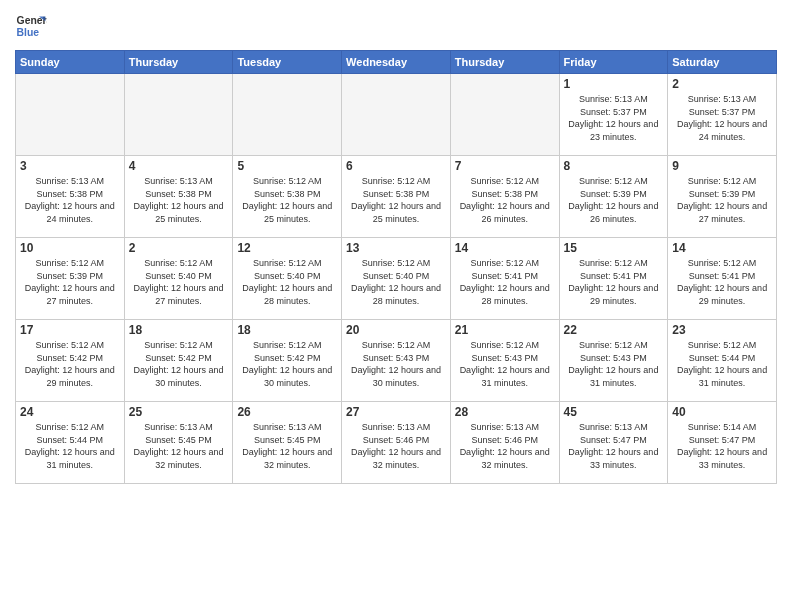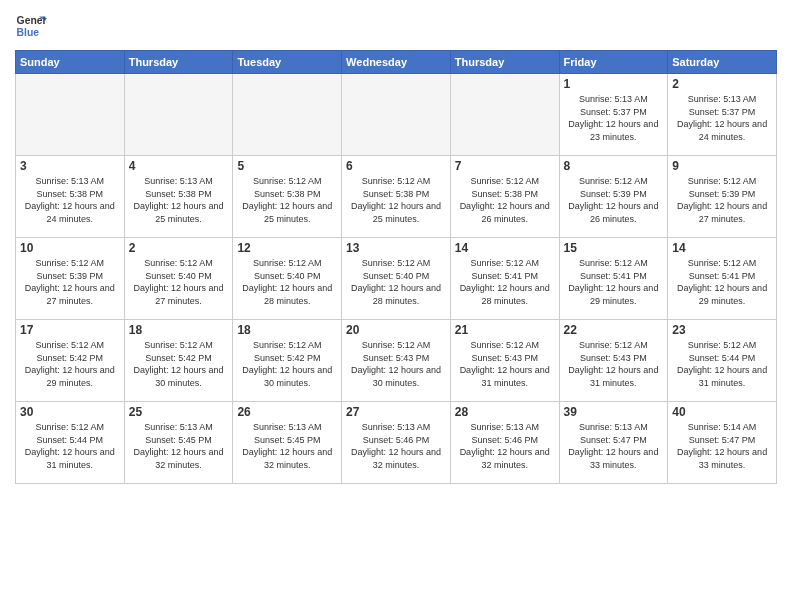--- a/index.html
+++ b/index.html
@@ -265,21 +265,21 @@
           </td>
           <td>
             <span class="day-num">23</span>
             <div class="day-info" style="white-space: pre-line;">Sunrise: 5:12 AM
 Sunset: 5:44 PM
 Daylight: 12 hours and 31 minutes.</div>
           </td>
         </tr>
         <tr class="week-row">
           <td>
-            <span class="day-num">30</span>
+            <span class="day-num">24</span>
             <div class="day-info" style="white-space: pre-line;">Sunrise: 5:12 AM
 Sunset: 5:44 PM
 Daylight: 12 hours and 31 minutes.</div>
           </td>
           <td>
             <span class="day-num">25</span>
             <div class="day-info" style="white-space: pre-line;">Sunrise: 5:13 AM
 Sunset: 5:45 PM
 Daylight: 12 hours and 32 minutes.</div>
           </td>
@@ -295,21 +295,21 @@
 Sunset: 5:46 PM
 Daylight: 12 hours and 32 minutes.</div>
           </td>
           <td>
             <span class="day-num">28</span>
             <div class="day-info" style="white-space: pre-line;">Sunrise: 5:13 AM
 Sunset: 5:46 PM
 Daylight: 12 hours and 32 minutes.</div>
           </td>
           <td>
-            <span class="day-num">39</span>
+            <span class="day-num">45</span>
             <div class="day-info" style="white-space: pre-line;">Sunrise: 5:13 AM
 Sunset: 5:47 PM
 Daylight: 12 hours and 33 minutes.</div>
           </td>
           <td>
             <span class="day-num">40</span>
             <div class="day-info" style="white-space: pre-line;">Sunrise: 5:14 AM
 Sunset: 5:47 PM
 Daylight: 12 hours and 33 minutes.</div>
           </td>

